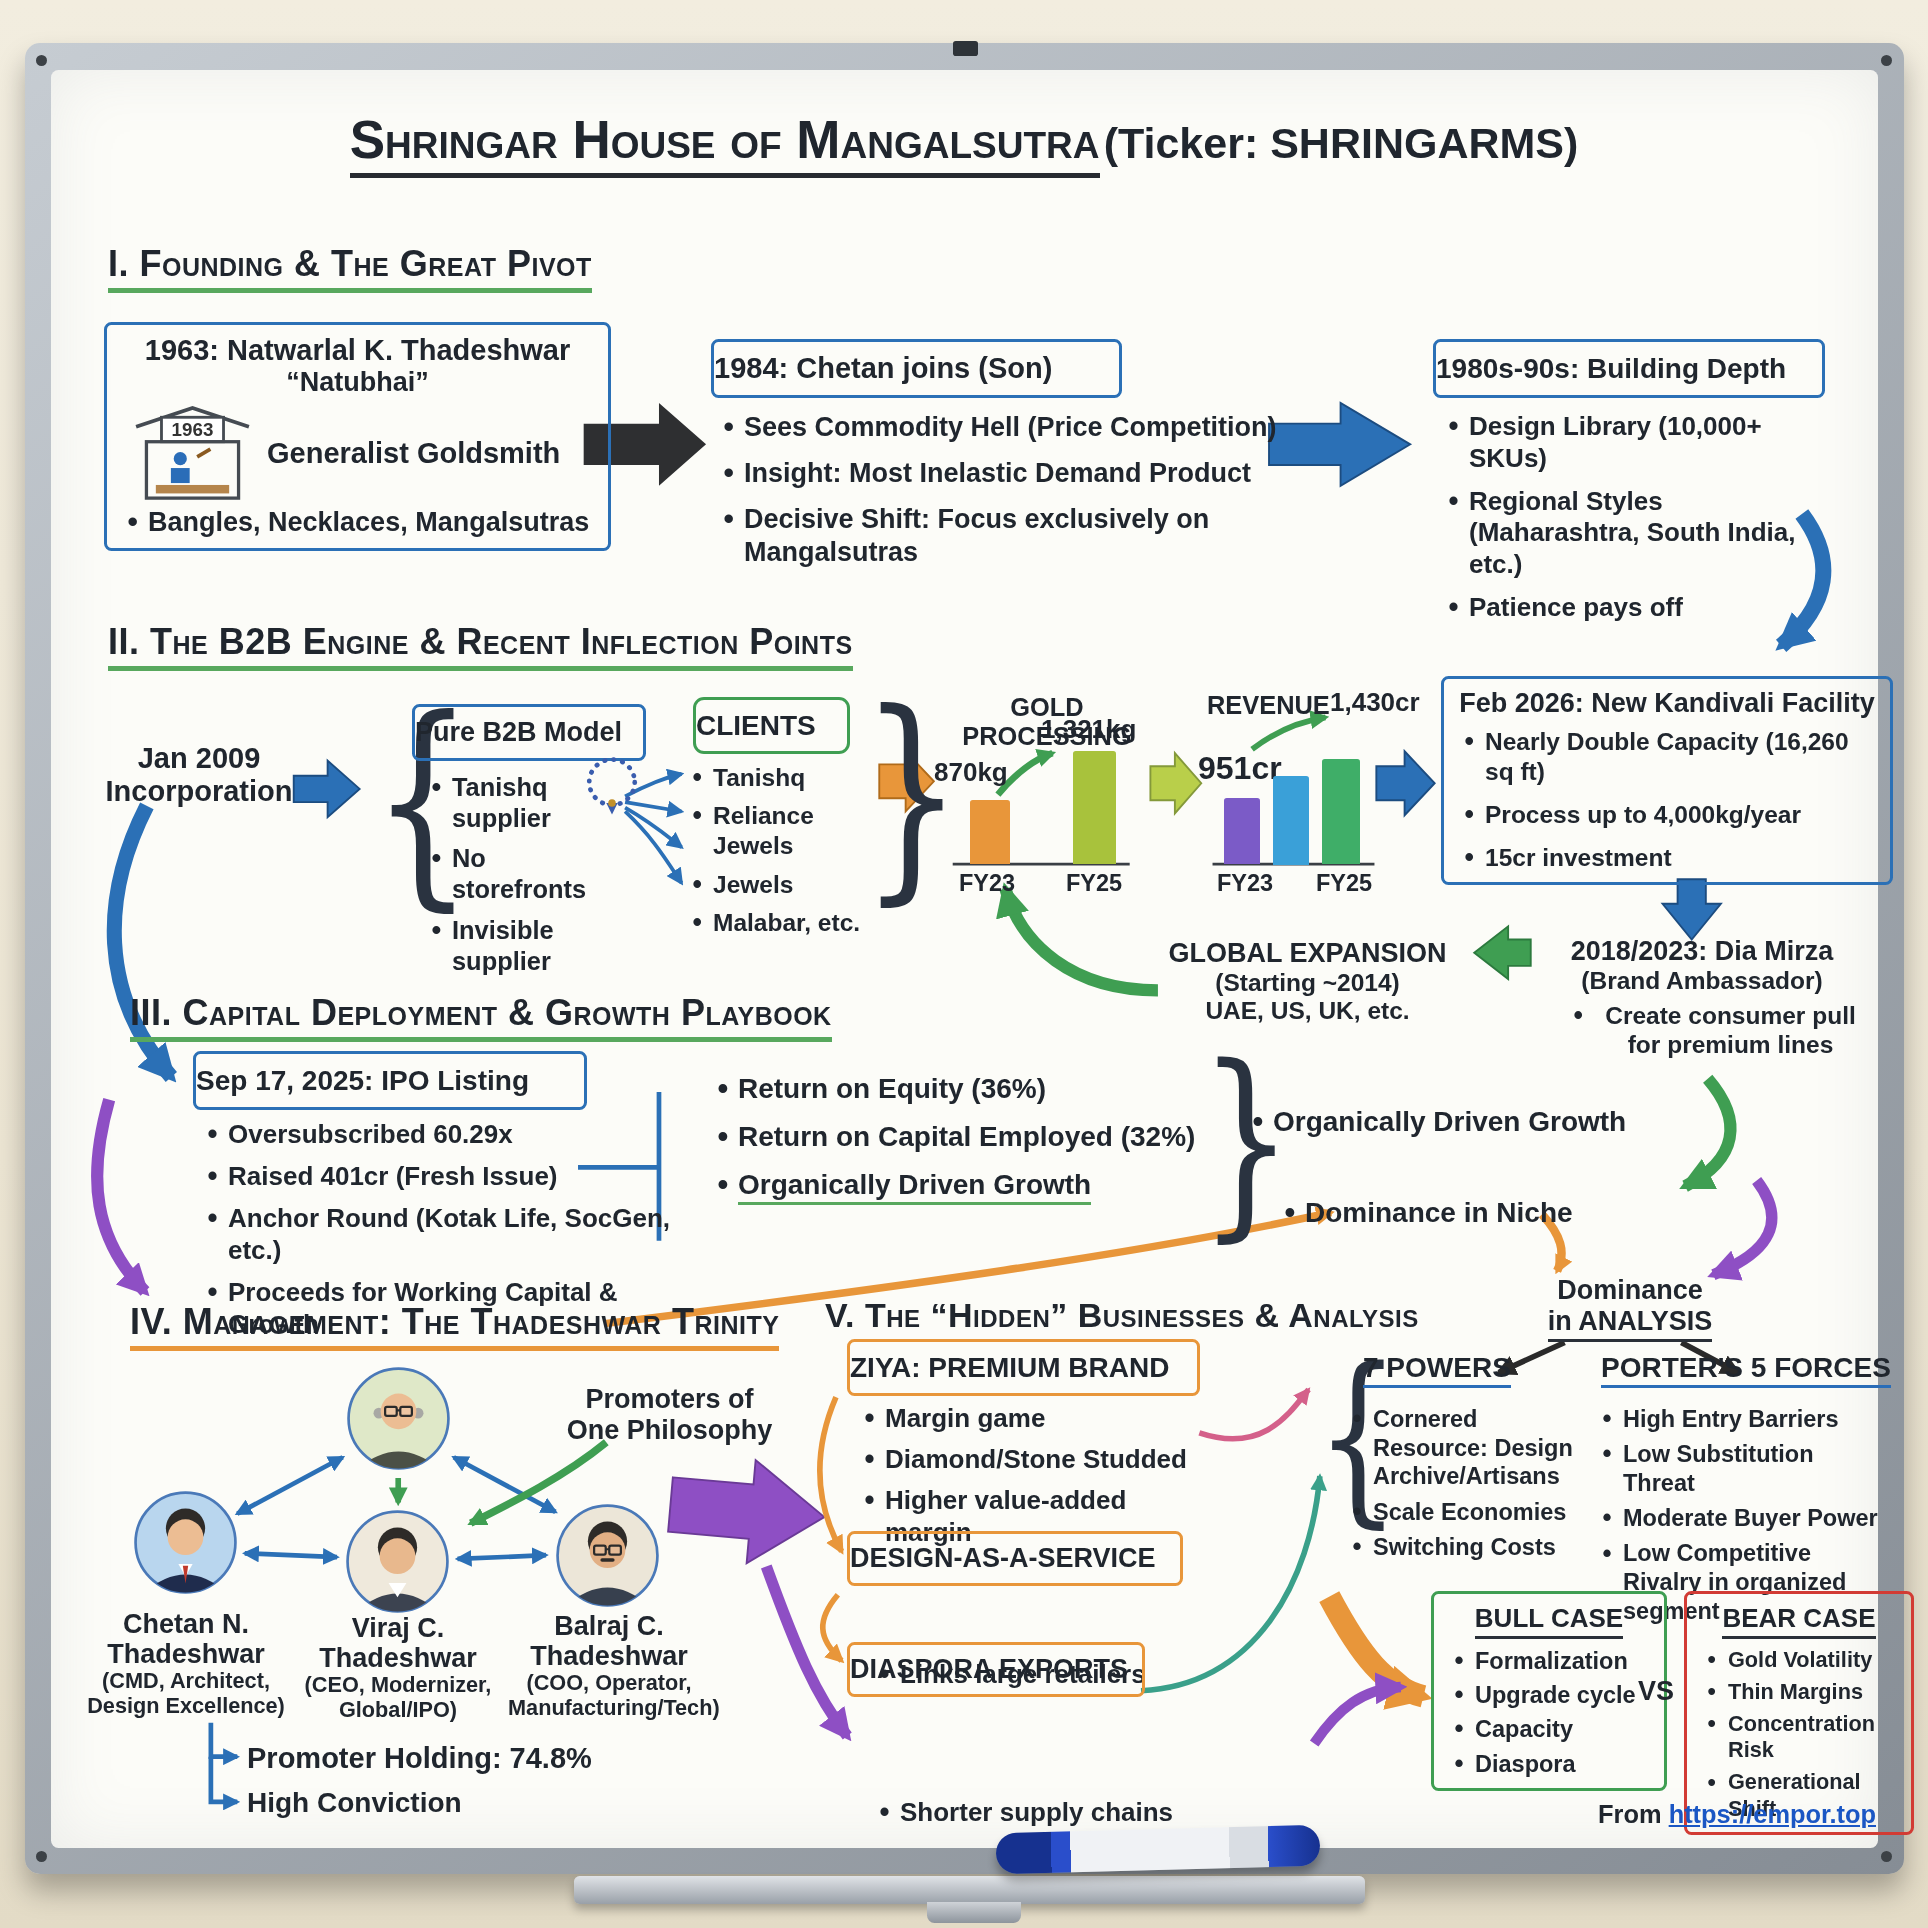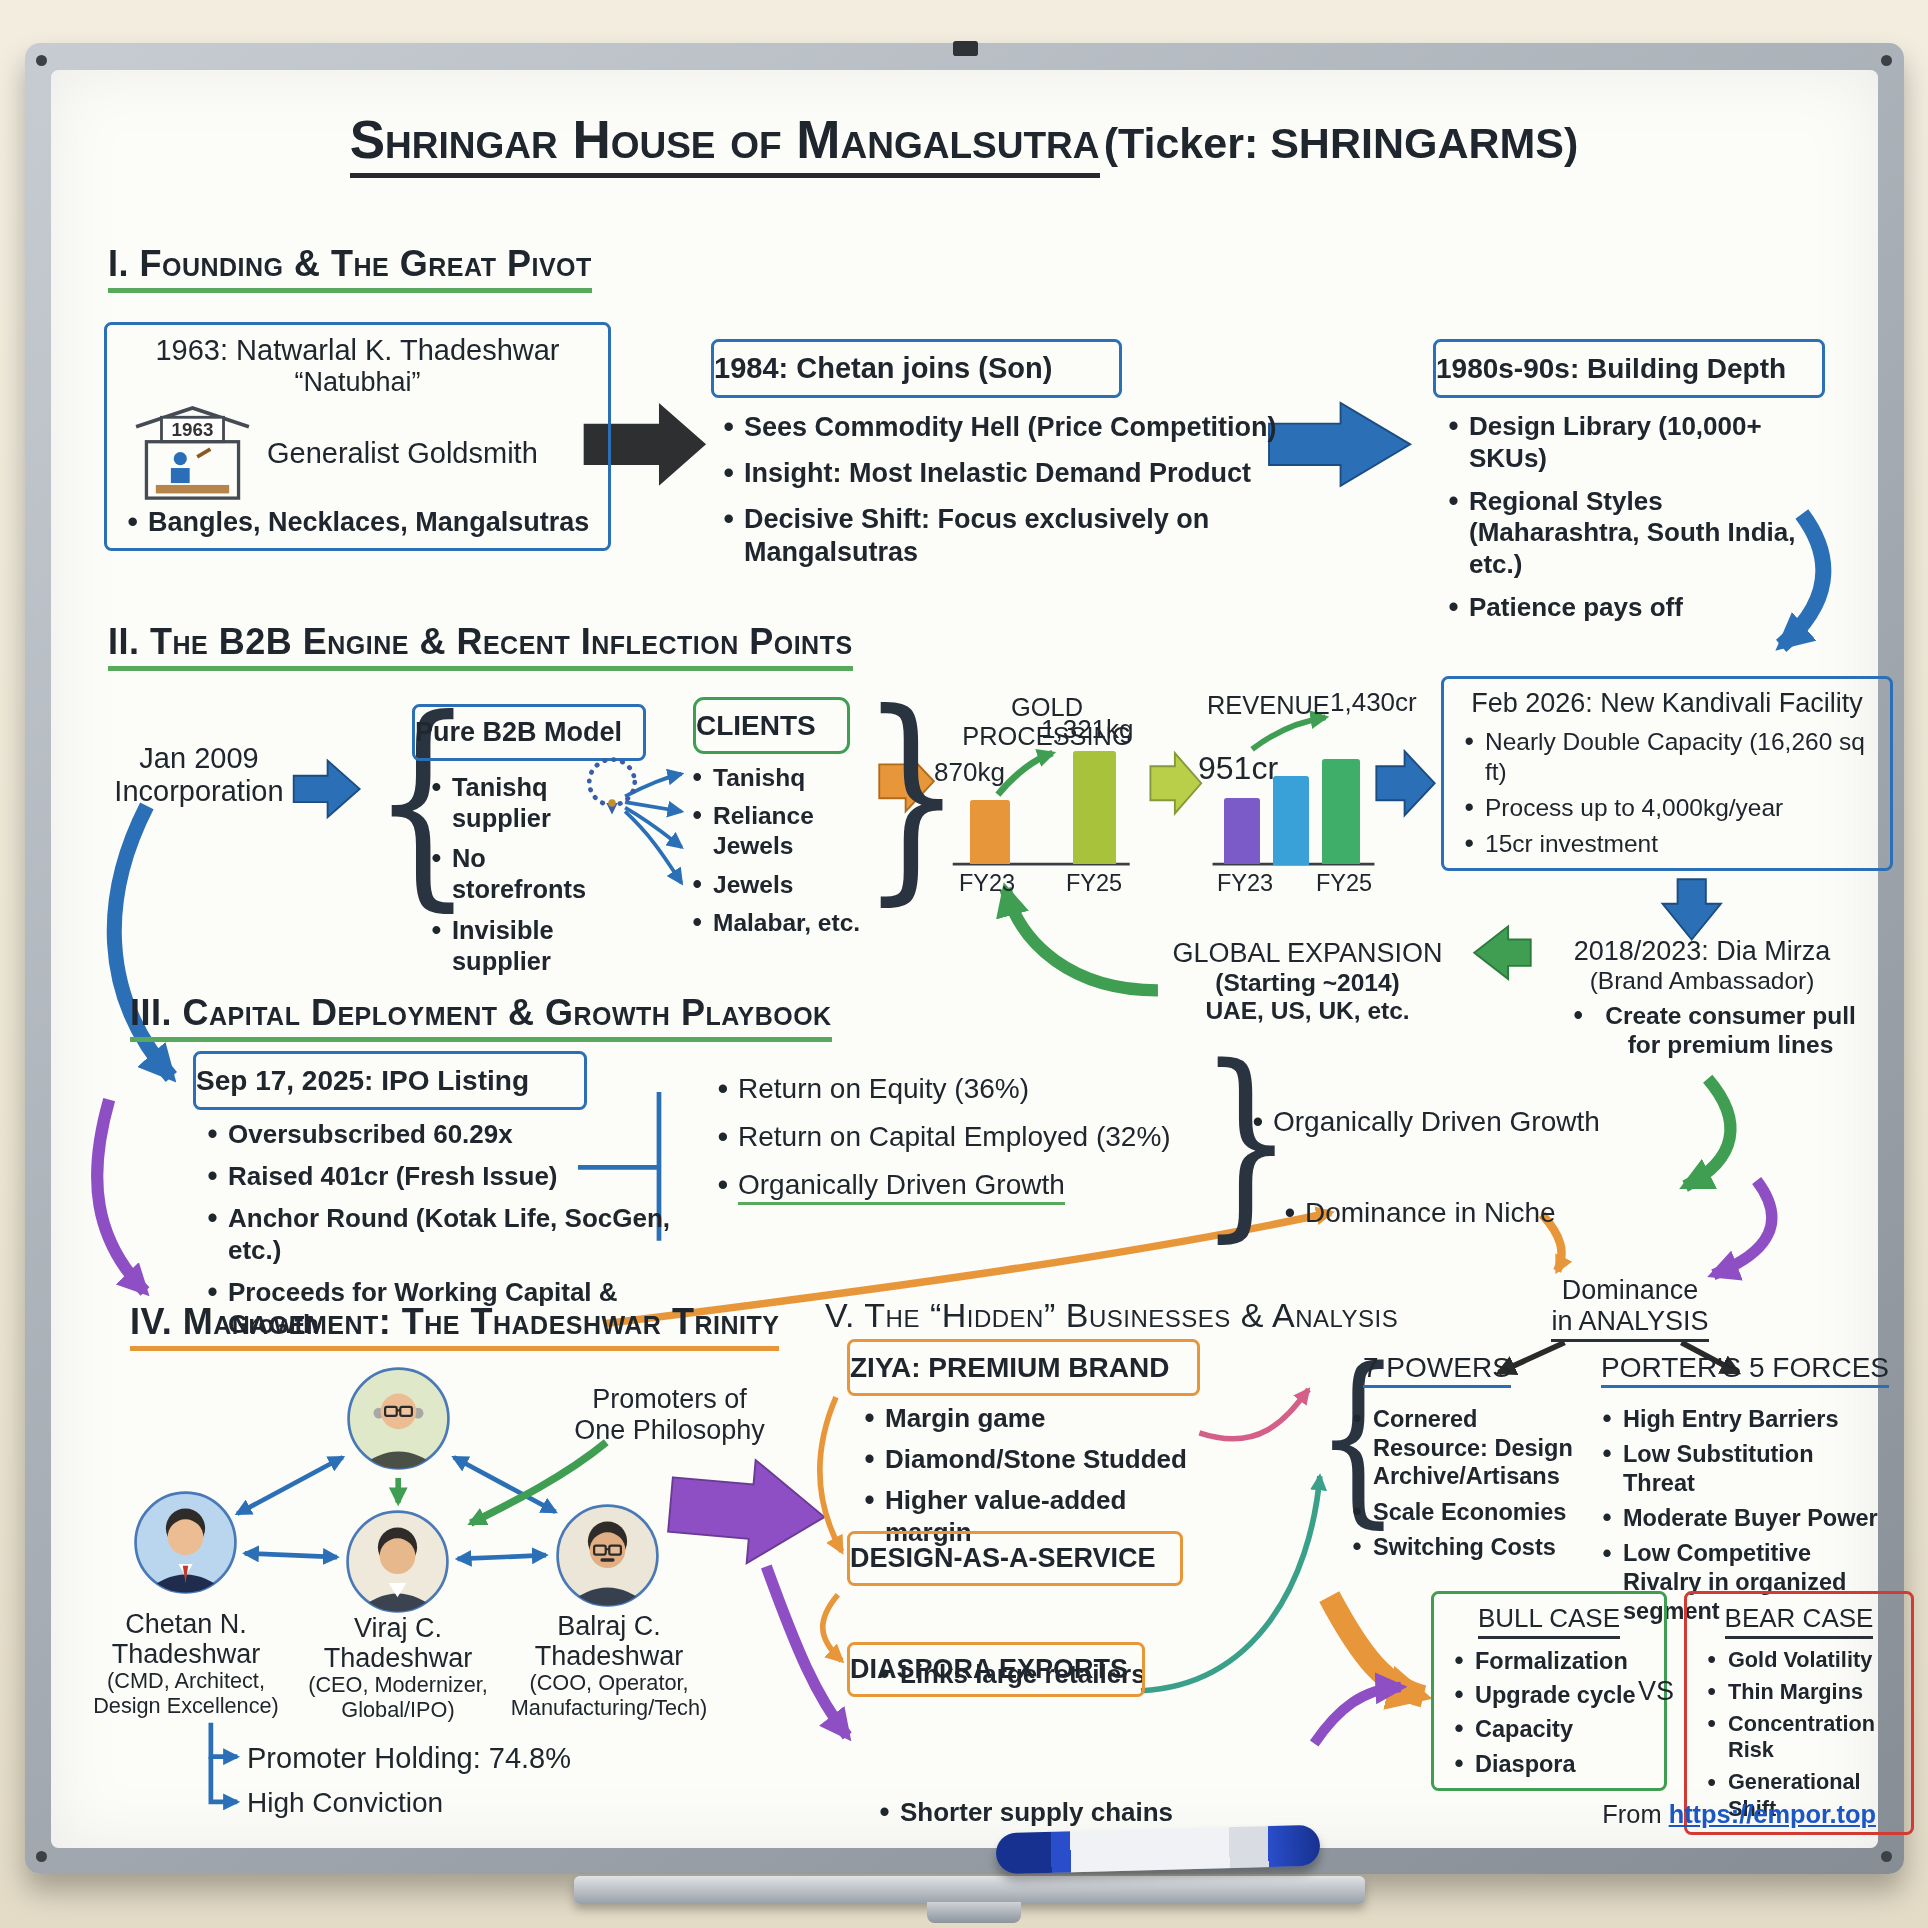--- a/index.html
+++ b/index.html
@@ -20,21 +20,21 @@
   .box{border:3.8px solid #2b70b6;border-radius:7.5px;display:flex;align-items:center;
        text-align:center;font-weight:700;background:transparent;}
   .box.green{border-color:#3f9e52;border-radius:11px;}
   .box.orange{border-color:#e8963a;}
   .vbox{border:3.8px solid #2b70b6;border-radius:7.5px;padding:9.4px 15px;background:transparent;}
   .vbox.green{border-color:#3f9e52;}
   .vbox.red{border-color:#d23b34;}
   .blist{display:flex;flex-direction:column;}
   .b{position:relative;padding-left:26px;font-weight:600;line-height:1.22;}
   .b::before{content:"\2022";position:absolute;left:5.6px;top:-1.9px;font-size:1.1em;}
-  .bold{font-weight:400;}
+  .bold{font-weight:700;}
   .ctr{text-align:center;}
   .brace{font-family:"DejaVu Serif",serif;color:#2a3340;line-height:.92;transform:scaleX(.72);}
   .br-l::before{content:"{";}
   .br-r::before{content:"}";}
   .ug{border-bottom:3.8px solid #58a85e;padding-bottom:1.9px;}
   .tu{border-bottom:3.8px solid #2a6db8;padding-bottom:1.9px;margin-top:48px;}
   .ku{border-bottom:3.8px solid #2a3038;padding-bottom:1.9px;display:inline-block;}
   .bar{position:absolute;border-radius:2.8px 2.8px 0 0;}
   .link{color:#1a56c4;text-decoration:underline;font-weight:700;}
   .title-main{font-size:53px;font-weight:800;border-bottom:5.6px solid #272b31;padding-bottom:3.8px;}
@@ -229,21 +229,21 @@
   <div class="abs bold" style="left:1330px;top:687px;font-size:26px">1,430cr</div>
   <div class="abs bold" style="left:1198px;top:750px;font-size:32px">951cr</div>
   <div class="abs bar" style="left:1224px;top:798px;width:36px;height:66px;background:#7b5bc7"></div>
   <div class="abs bar" style="left:1273px;top:776px;width:36px;height:89px;background:#3aa0d8"></div>
   <div class="abs bar" style="left:1322px;top:759px;width:38px;height:105px;background:#3fae68"></div>
   <div class="abs bold" style="left:1217px;top:870px;font-size:23.5px">FY23</div>
   <div class="abs bold" style="left:1316px;top:870px;font-size:23.5px">FY25</div>
 
   <div class="abs vbox" style="left:1441px;top:676px;width:416px">
     <div class="ctr bold" style="font-size:27px;margin-bottom:7.5px">Feb 2026: New Kandivali Facility</div>
-    <div class="blist" style="gap:6px;font-size:24.5px">
+    <div class="blist" style="gap:13px;font-size:24.5px">
       <div class="b bold">Nearly Double Capacity (16,260 sq ft)</div>
       <div class="b bold">Process up to 4,000kg/year</div>
       <div class="b bold">15cr investment</div>
     </div>
   </div>
 
   <div class="abs ctr" style="left:1540px;top:936px;width:324px">
     <div class="bold" style="font-size:27px">2018/2023: Dia Mirza</div>
     <div class="bold" style="font-size:24.5px">(Brand Ambassador)</div>
     <div class="b" style="font-size:24.5px;text-align:center;margin:5.6px 0 0 28px;width:273px">Create consumer pull for premium lines</div>

